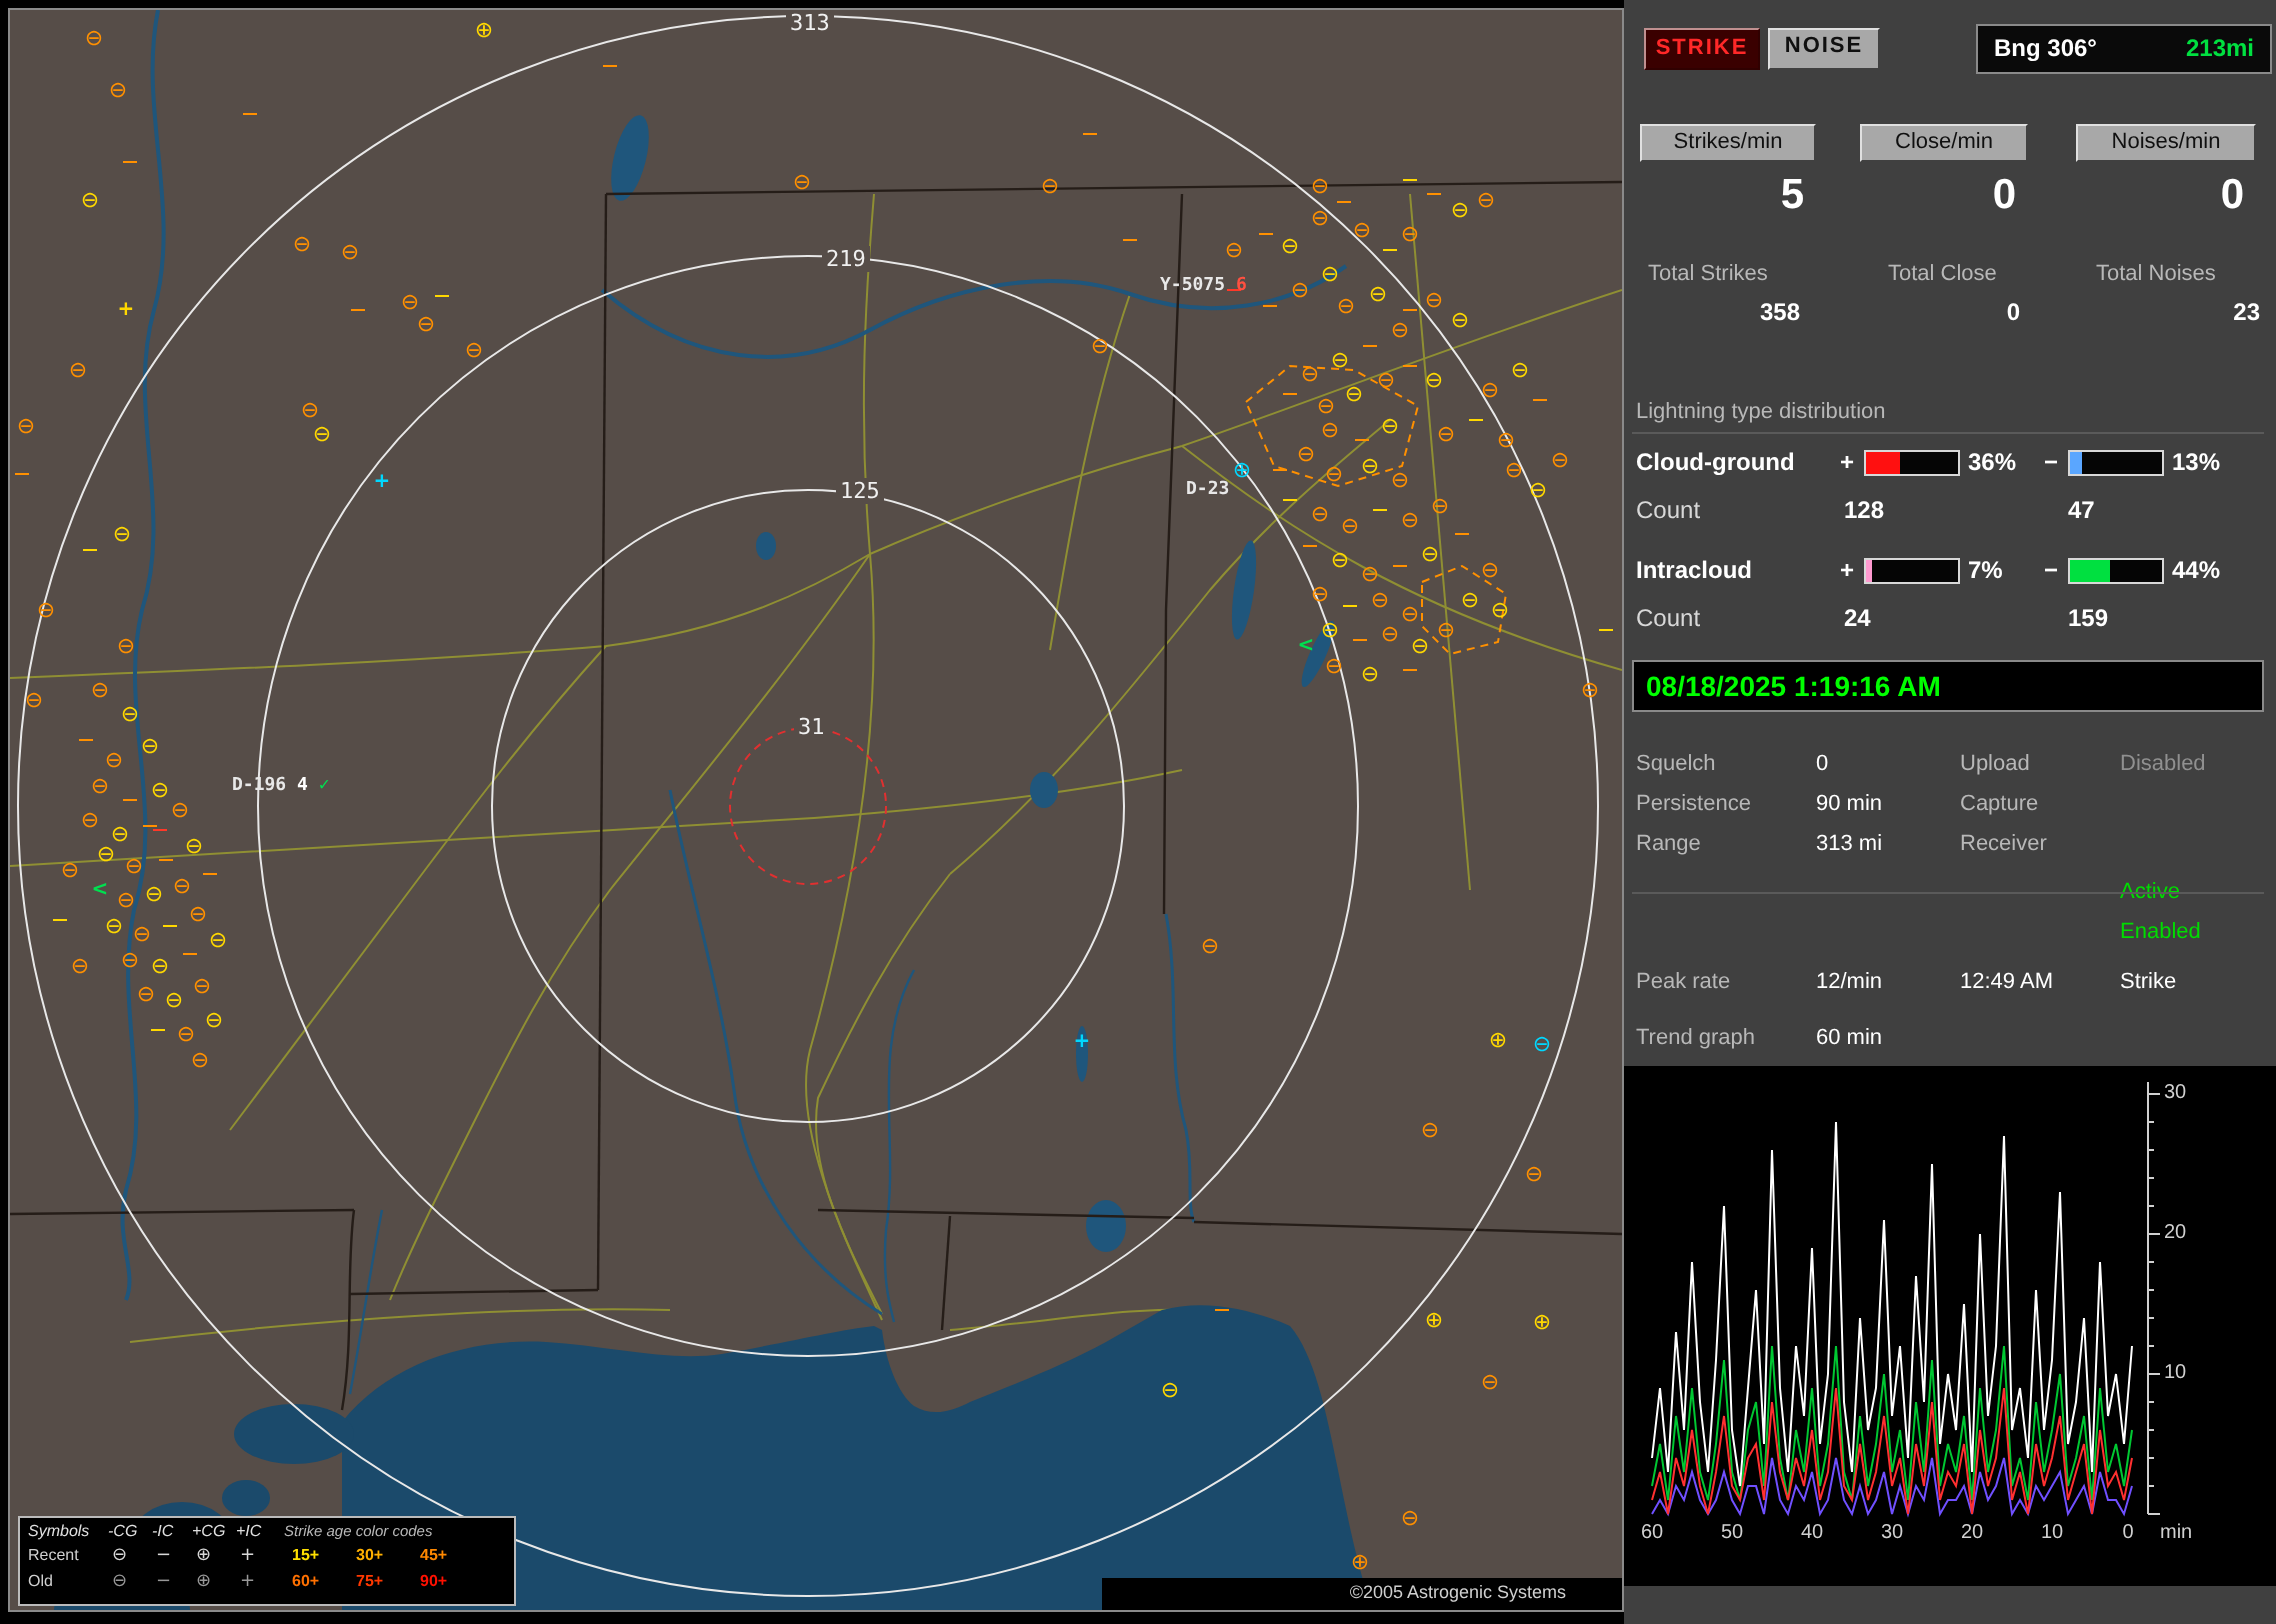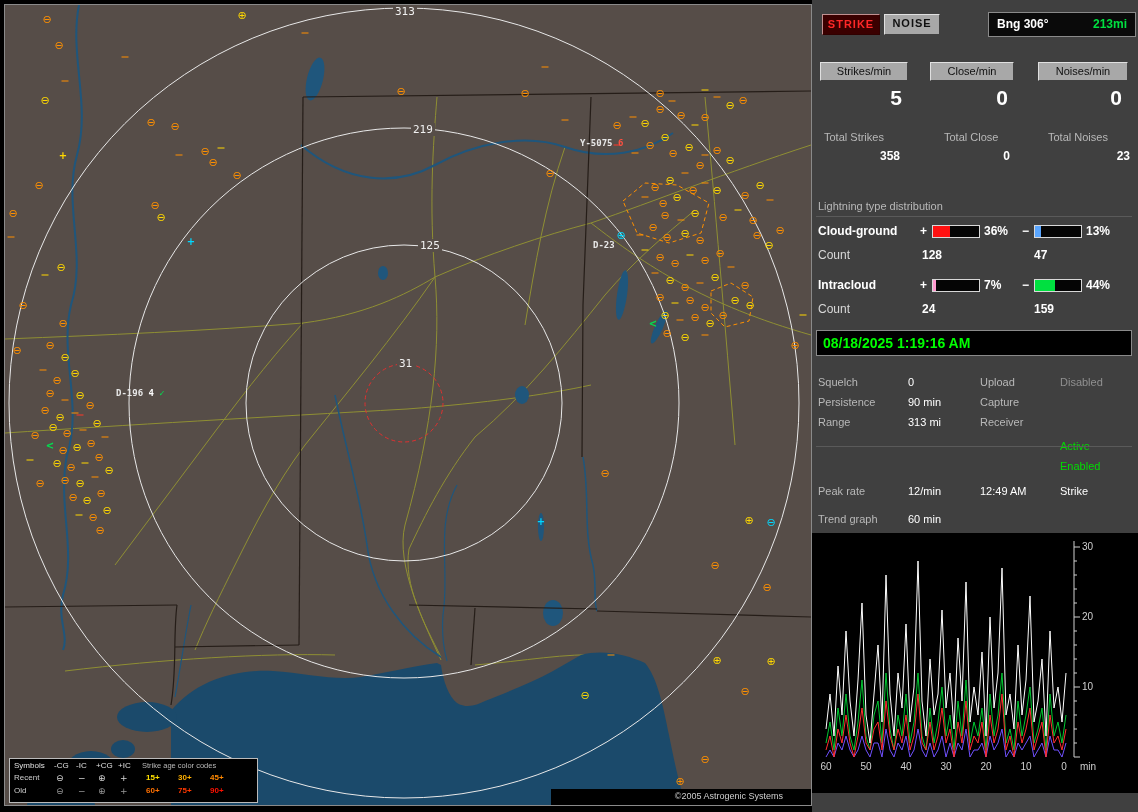--- a/index.html
+++ b/index.html
@@ -14,21 +14,21 @@
               background:#564d48;padding:0 2px;z-index:3;}
   .map-label{position:absolute;color:#e8e8e8;font:bold 9px "DejaVu Sans Mono",monospace;
              white-space:nowrap;z-index:4;}
   .strike{position:absolute;transform:translate(-50%,-50%);line-height:1;z-index:2;}
   .st-cm,.st-cp{font:11px "DejaVu Sans",sans-serif;}
   .st-pl{font:bold 10px "DejaVu Sans",sans-serif;}
   .st-lt{font:bold 10px "DejaVu Sans",sans-serif;}
   .st-d{width:7px;height:0;border-top:1.5px solid #ff9000;}
   #legend{position:absolute;left:4px;top:753px;width:247px;height:43px;background:#000;
           border:1px solid #bbb;z-index:6;font:8px "Liberation Sans",sans-serif;color:#e0e0e0;}
-  .lg-head{position:absolute;top:2px;height:11px;}
+  .lg-head{position:absolute;top:2px;height:11px;font-style:italic;}
   .lg-row{position:absolute;left:0;width:100%;height:13px;}
   .lg-name{position:absolute;left:4px;color:#cfcfcf;}
   .lg-sym{position:absolute;font:9px "DejaVu Sans",sans-serif;}
   .lg-age{position:absolute;width:28px;font-weight:bold;}
   #copyright{position:absolute;right:0;bottom:0;width:260px;height:16px;background:#000;
              color:#cfcfcf;font:9px "Liberation Sans",sans-serif;text-align:right;
              padding:2px 28px 0 0;box-sizing:border-box;z-index:6;}
   
   #panel{position:absolute;left:812px;top:0;width:326px;height:812px;background:#404040;
          color:#cfcfcf;font-size:11px;}

